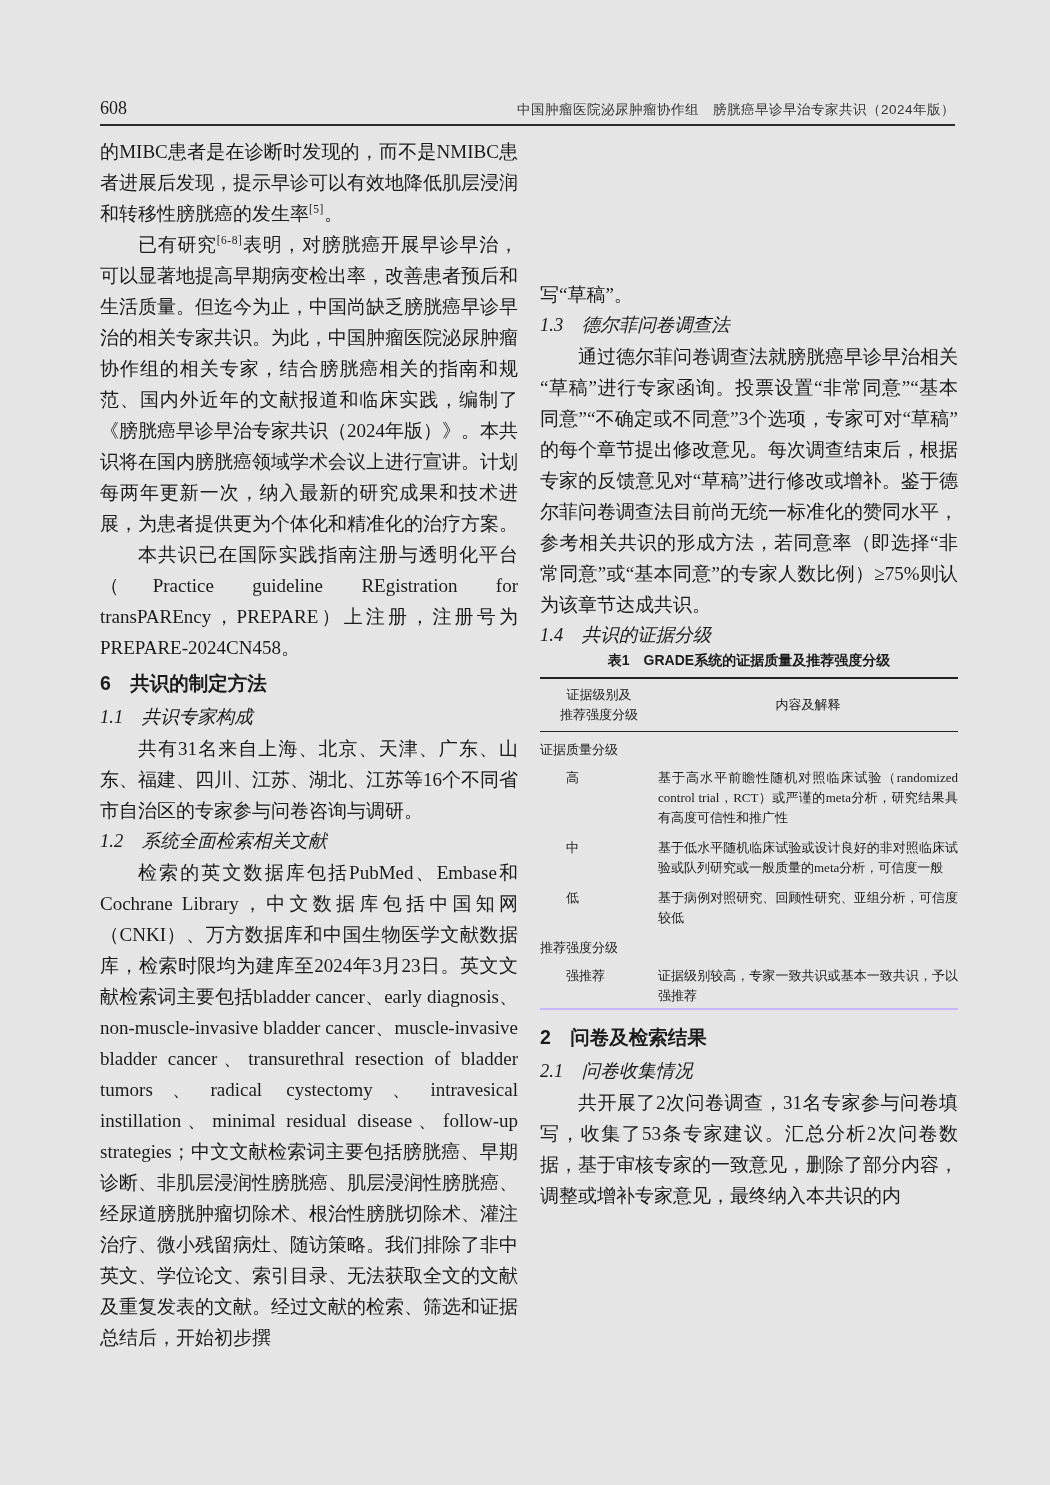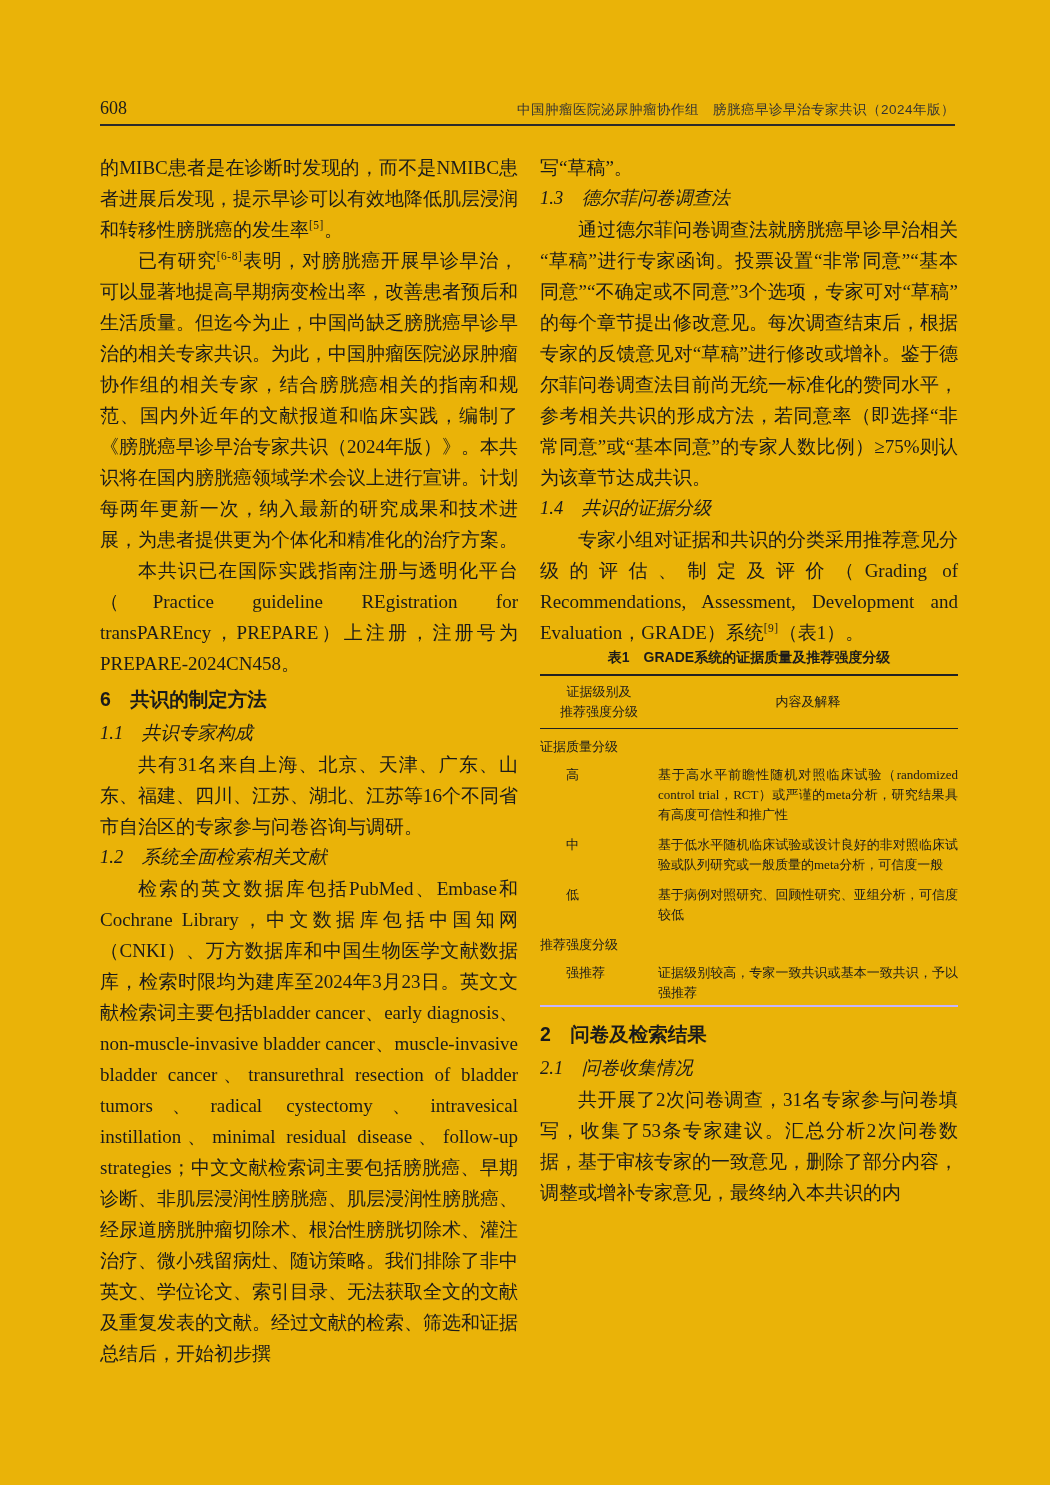--- a/index.html
+++ b/index.html
@@ -1,19 +1,19 @@
 <!DOCTYPE html>
 <html lang="zh"><head>
 <meta charset="utf-8">
 <style>
   html, body { margin:0; padding:0; background:#ffffff; }
   .page {
     position:relative;
     width:1050px; height:1485px;
-    background:#eab308;
+    background:#e5e5e5;
     font-family:"Liberation Serif", serif;
     color:#1b1b1b;
     box-sizing:border-box;
     overflow:hidden;
   }
   
   .page-header {
     position:absolute; top:98px; left:100px; right:95px;
     display:flex; justify-content:space-between; align-items:flex-end;
     border-bottom:2px solid #2b2b2b;
@@ -21,22 +21,22 @@
   }
   .page-number { font-size:18px; font-family:"Liberation Serif", serif; color:#1b1b1b; }
   .running-head {
     font-size:13.5px;
     font-family:"Liberation Sans", sans-serif;
     color:#333333;
     letter-spacing:0.5px;
   }
   
   .columns {
-    position:absolute; top:152px; left:100px; width:858px;
-    display:flex; gap:22px;
+    position:absolute; top:136px; left:100px; width:858px;
+    display:flex; gap:22px;align-items:center;
   }
   .col {
     width:418px;
     font-size:19px;
     line-height:31px;
     text-align:justify;
   }
   .col p { margin:0; }
   p.indent { text-indent:2em; }
   sup.ref {
@@ -122,21 +122,20 @@
 
     <div class="col">
       <p>写“草稿”。</p>
 
       <div class="heading-2">1.3　德尔菲问卷调查法</div>
 
       <p class="indent">通过德尔菲问卷调查法就膀胱癌早诊早治相关“草稿”进行专家函询。投票设置“非常同意”“基本同意”“不确定或不同意”3个选项，专家可对“草稿”的每个章节提出修改意见。每次调查结束后，根据专家的反馈意见对“草稿”进行修改或增补。鉴于德尔菲问卷调查法目前尚无统一标准化的赞同水平，参考相关共识的形成方法，若同意率（即选择“非常同意”或“基本同意”的专家人数比例）≥75%则认为该章节达成共识。</p>
 
       <div class="heading-2">1.4　共识的证据分级</div>
 
-      <p class="indent"><span>专家小组对证据和共识的分类采用推荐意见分级的评估、制定及评价（Grading of Recommendations, Assessment, Development and Evaluation，GRADE）系统</span><sup class="ref">[9]</sup><span>（表1）。</span></p>
 
       <div class="table-block">
         <div class="table-title">表1　GRADE系统的证据质量及推荐强度分级</div>
         <table class="grade">
           <colgroup>
               <col class="c1">
               <col class="c2">
             </colgroup>
           <thead>
             <tr>

